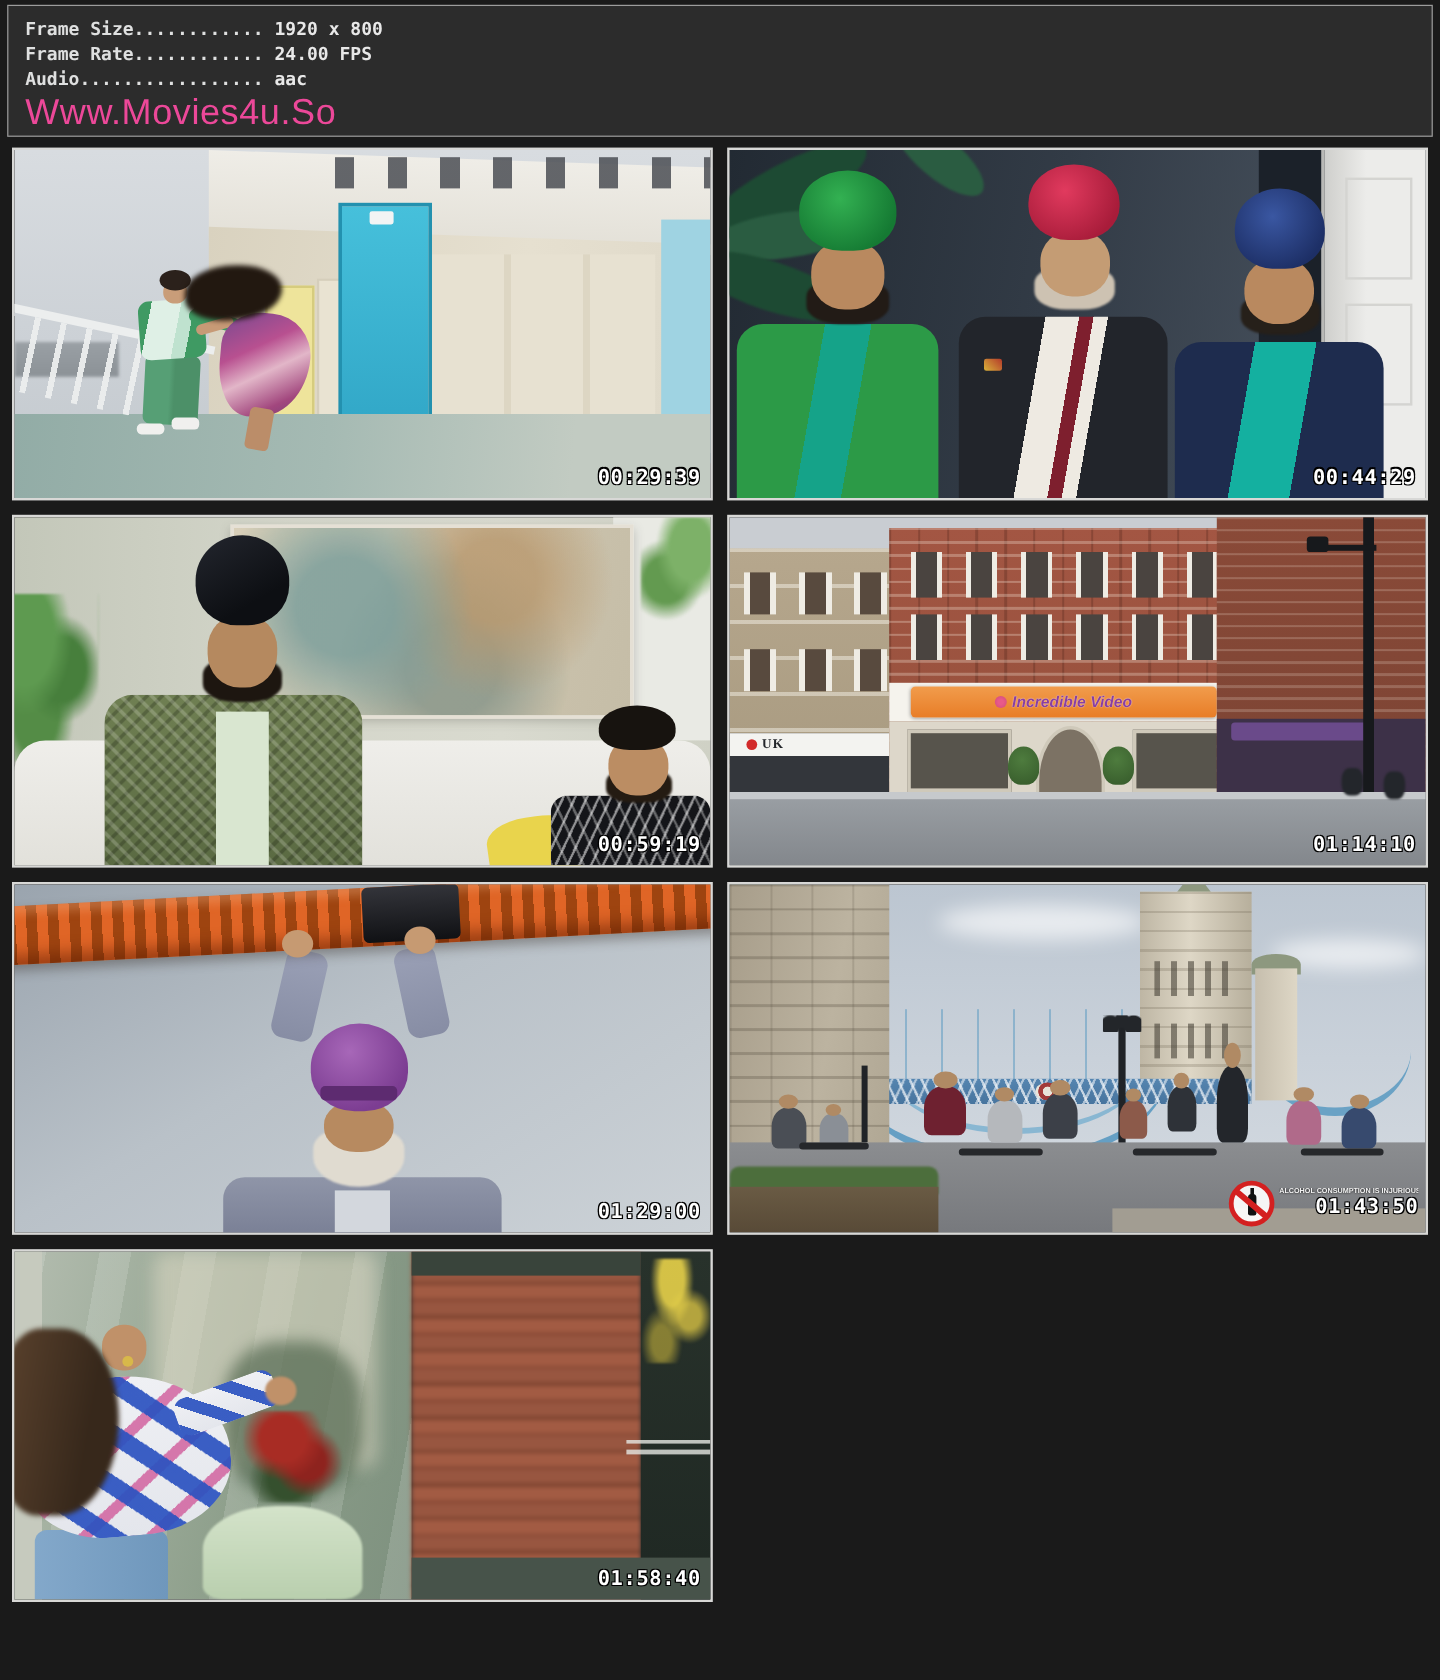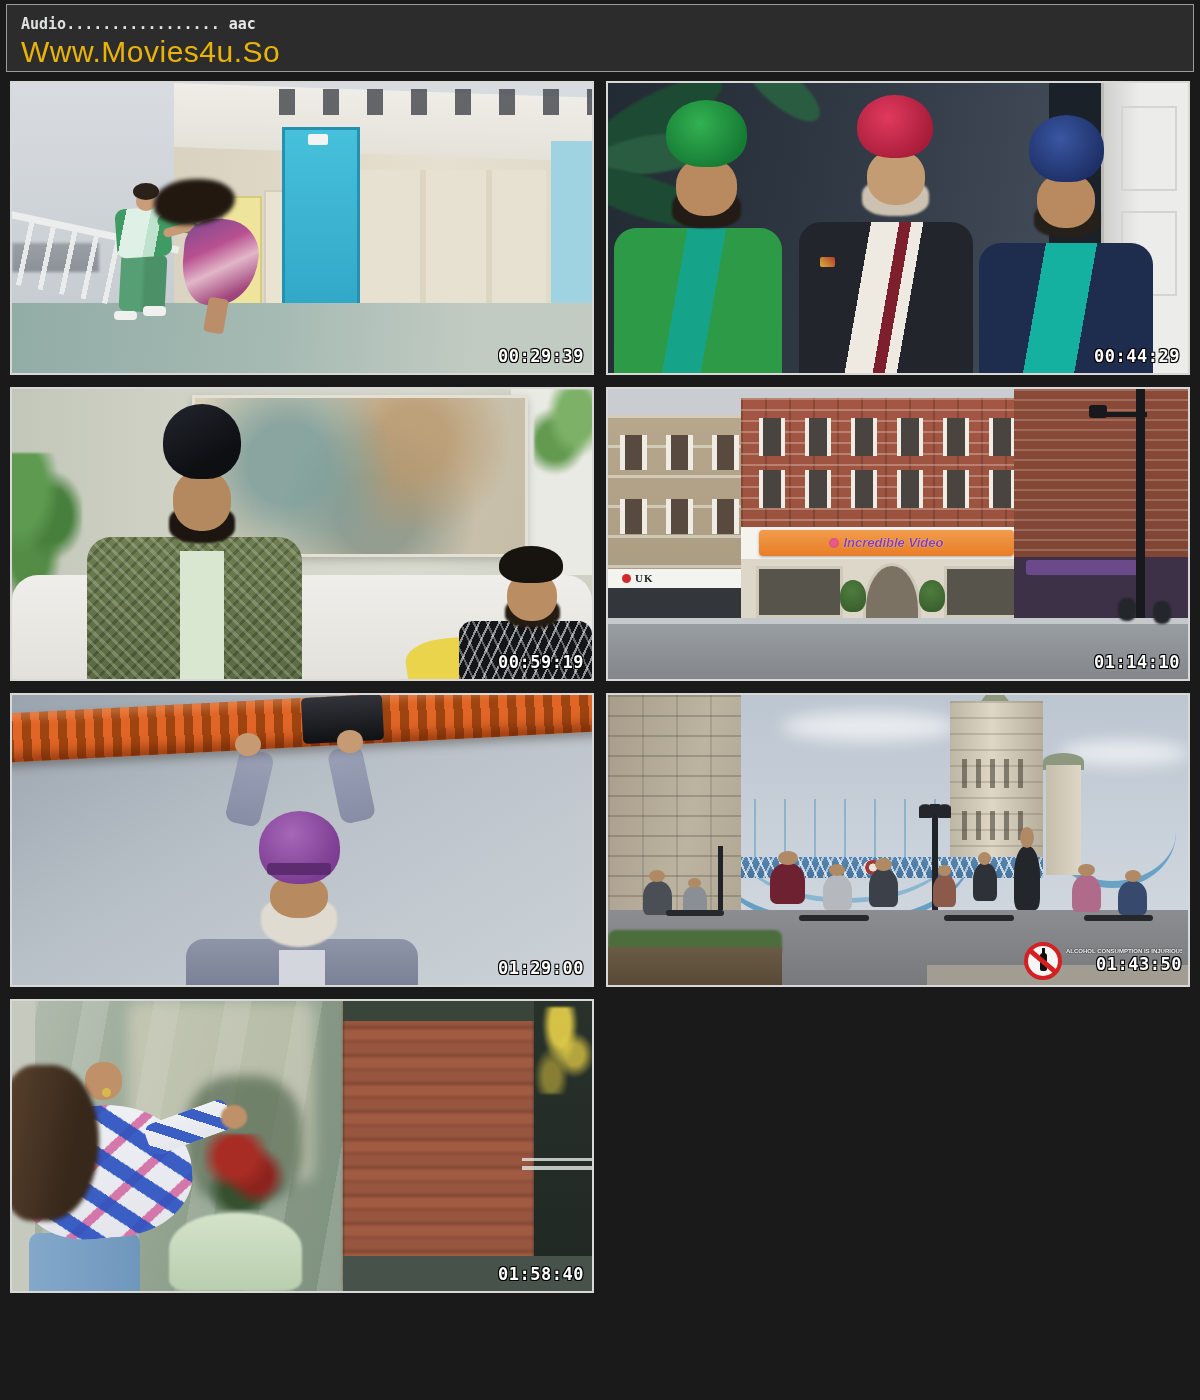--- a/index.html
+++ b/index.html
@@ -3,21 +3,21 @@
 <meta charset="utf-8">
 <style>
   html,body{margin:0;padding:0;background:#1a1a1a;width:1200px;height:1400px;overflow:hidden;
             font-family:"DejaVu Sans Mono",monospace;}
   
   .info-panel{margin:4px 6px 0 6px;border:1px solid #9c9c9c;background:#2c2c2c;
               padding:9px 14px 2px 14px;box-sizing:border-box;}
   .info-line{font:bold 15px "DejaVu Sans Mono",monospace;color:#dfe0e0;line-height:21px;
              white-space:pre;letter-spacing:0;}
   .info-line .val{color:#e8e8e8;}
-  .watermark{font:400 30px "Liberation Sans",sans-serif;color:#eab308;line-height:34px;
+  .watermark{font:400 30px "Liberation Sans",sans-serif;color:#ec4899;line-height:34px;
              letter-spacing:.5px;}
   
   .grid{display:grid;grid-template-columns:1fr 1fr;gap:12px;padding:9px 10px 10px 10px;}
   .tile{position:relative;margin:0;height:294px;border:2px solid #d8d8d6;box-sizing:border-box;
         overflow:hidden;background:#333;}
   .scene{position:absolute;inset:0;overflow:hidden;}
   .sh{position:absolute;}
   .ts{position:absolute;right:8px;bottom:7px;font:bold 17px "DejaVu Sans Mono",monospace;
       color:#fff;letter-spacing:.5px;z-index:30;
       text-shadow:-1px -1px 0 #000,1px -1px 0 #000,-1px 1px 0 #000,1px 1px 0 #000;}
@@ -296,20 +296,22 @@
     radial-gradient(ellipse at 45% 20%,rgba(232,210,74,.9) 0 22%,transparent 40%),
     radial-gradient(ellipse at 70% 55%,rgba(216,194,68,.8) 0 16%,transparent 34%),
     radial-gradient(ellipse at 30% 80%,rgba(200,180,60,.6) 0 14%,transparent 30%);}
   .s8-rail{left:88%;width:12%;height:1.2%;background:rgba(230,232,228,.8);}
   .s8-bot{left:57%;top:88%;width:43%;height:12%;background:#47534a;}
 </style>
 </head>
 <body>
 
 <div class="info-panel">
+  <div class="info-line"><span>Frame Size</span><span>............</span> <span class="val">1920 x 800</span></div>
+  <div class="info-line"><span>Frame Rate</span><span>............</span> <span class="val">24.00 FPS</span></div>
   <div class="info-line"><span>Audio</span><span>.................</span> <span class="val">aac</span></div>
   <div class="watermark">Www.Movies4u.So</div>
 </div>
 
 <div class="grid">
 
 
   <figure class="tile">
     <div class="scene">
       <div class="sh s2-sky"></div>

